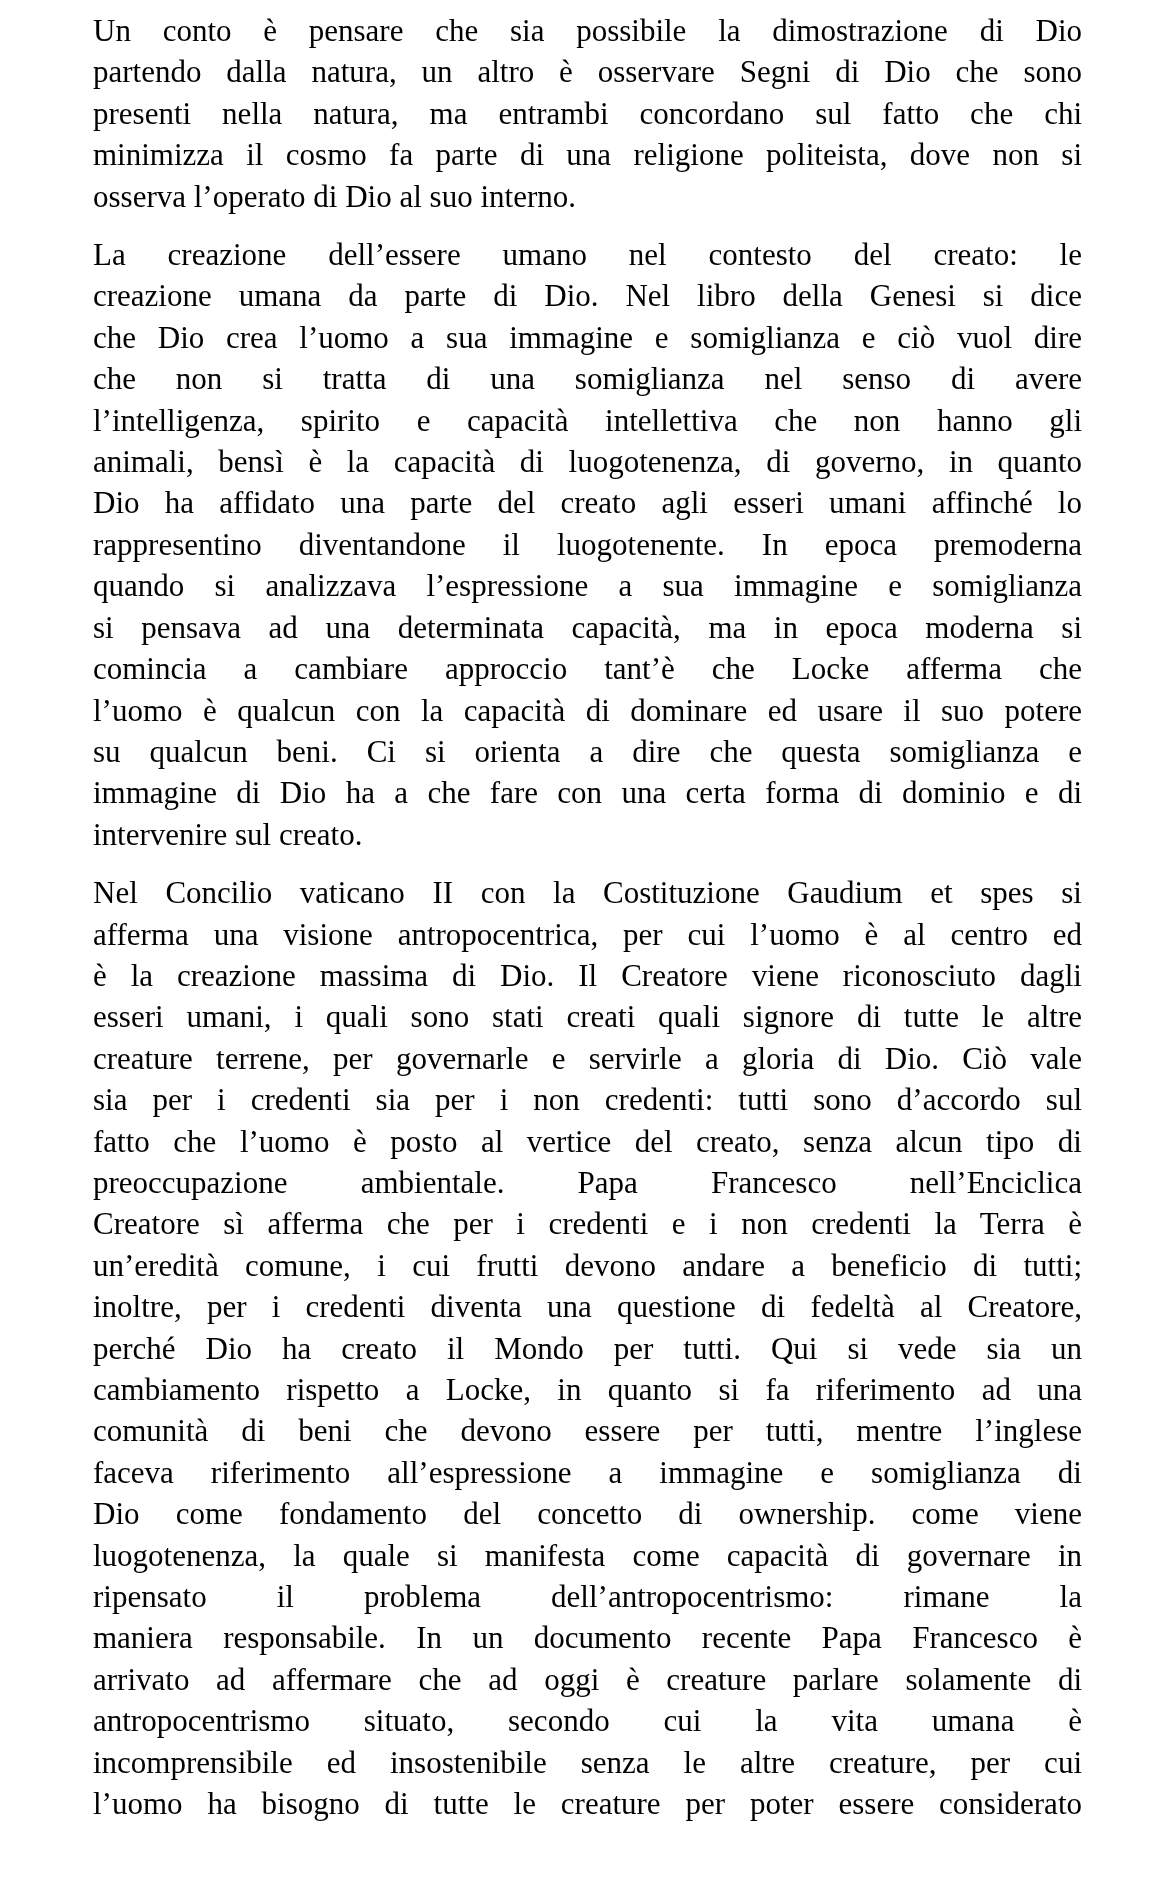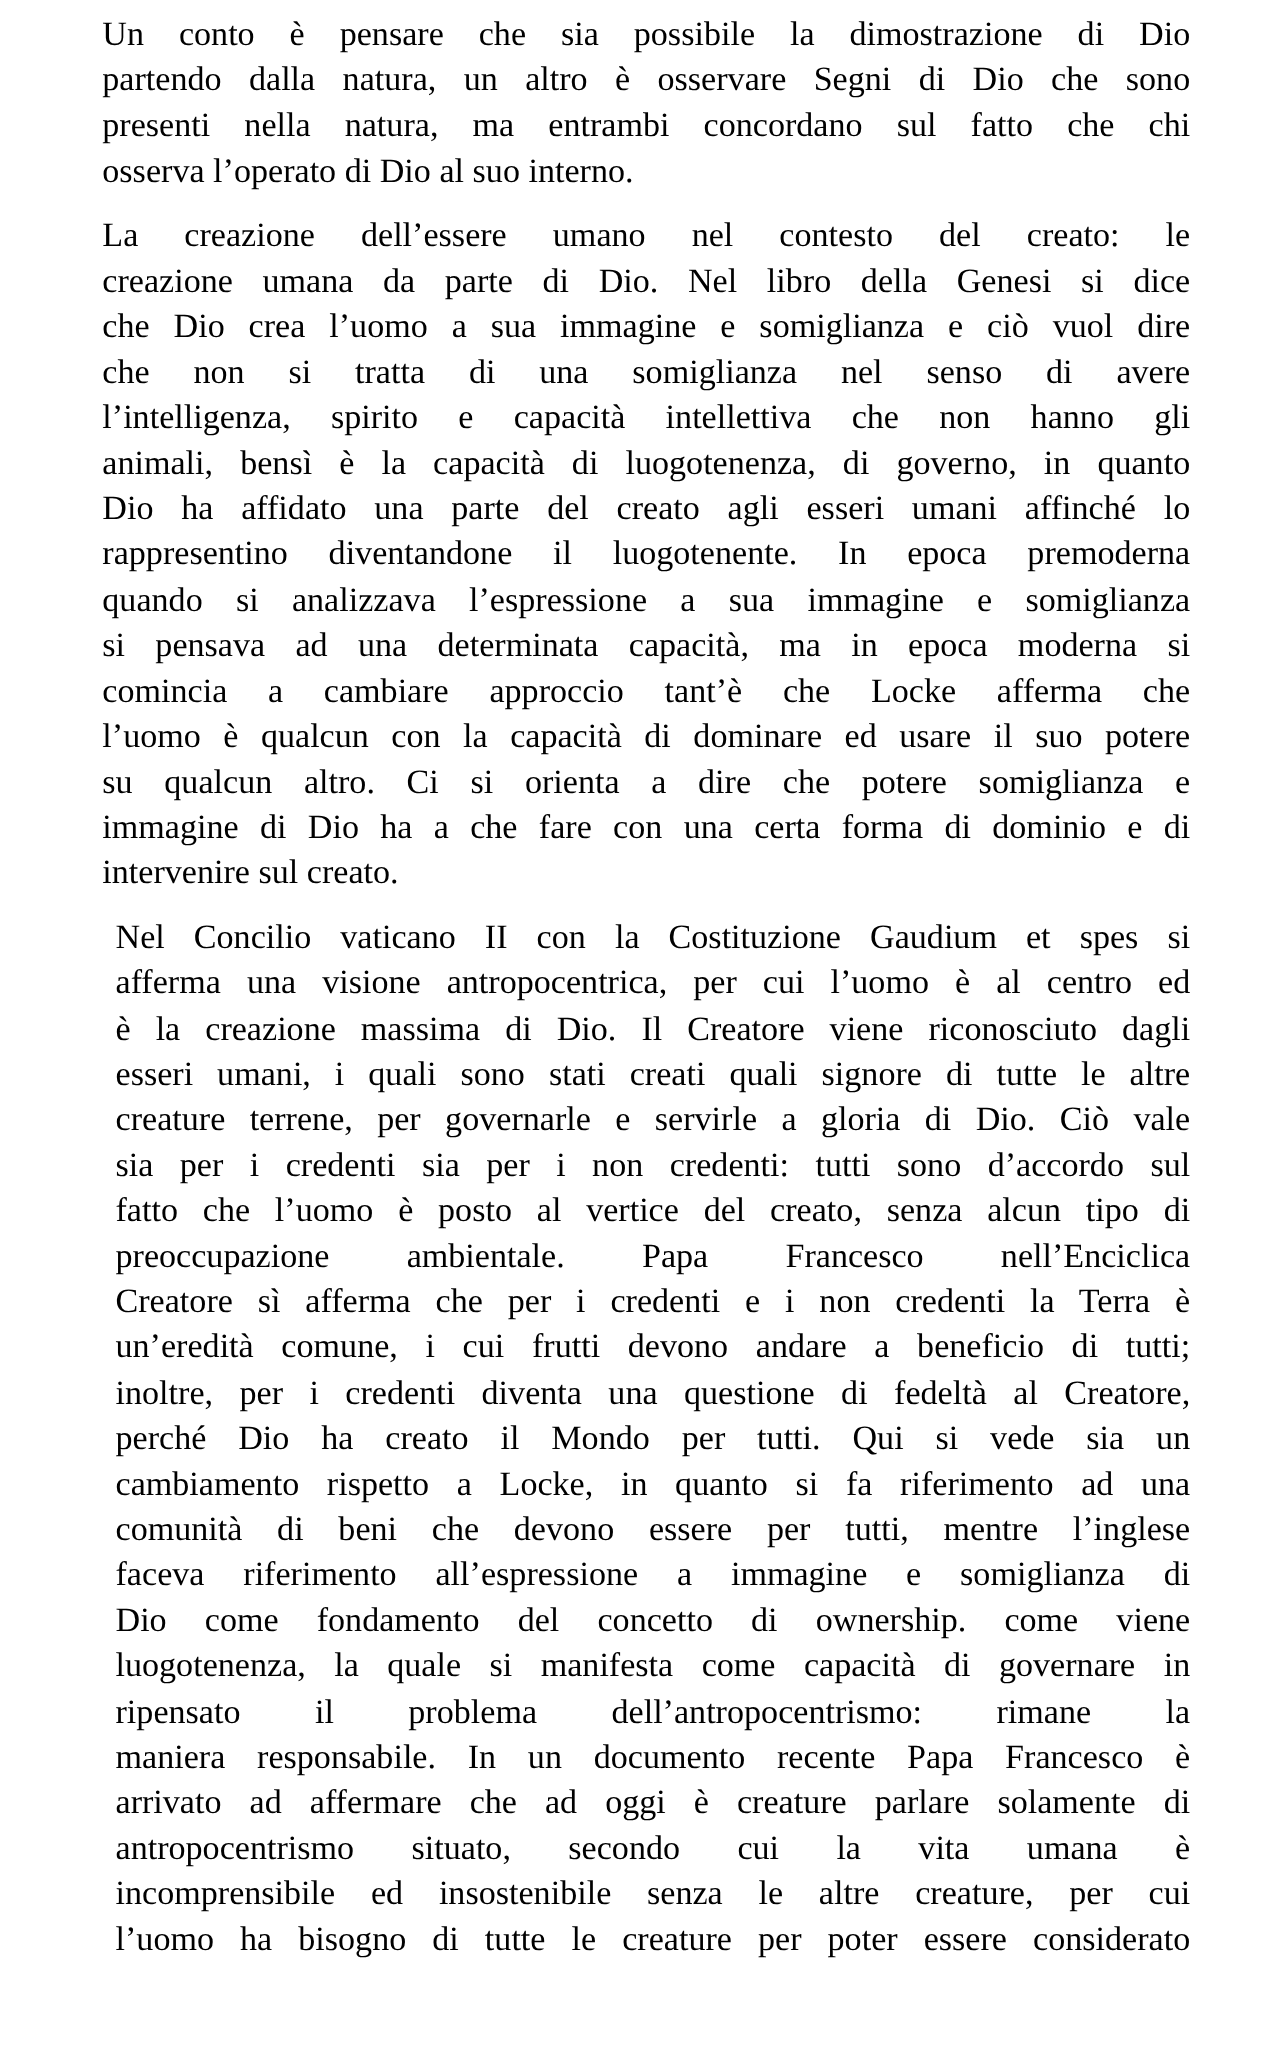--- a/index.html
+++ b/index.html
@@ -16,56 +16,56 @@
     font-size: 31px;
     line-height: 41.4px;
     color: #000000;
     overflow: hidden;
   }
   .paragraph {
     margin: 0 0 17px 0;
   }
   .paragraph:last-child {
     margin-bottom: 0;
-    margin-left: 12px;
   }
   .line {
     text-align: justify;
     text-align-last: justify;
   }
   .line.flush {
     text-align-last: left;
   }
   .bold { font-weight: normal; }
   .italic { }
 </style>
 </head>
 <body style="background: rgb(255, 255, 255); color: rgb(0, 0, 0);">
 
 <div id="doc-root">
     <div class="paragraph">
       <div class="line"><span>Un conto è pensare che sia possibile la dimostrazione di Dio</span></div>
       <div class="line"><span>partendo dalla natura, un altro è osservare Segni di Dio che sono</span></div>
       <div class="line"><span>presenti nella natura, ma entrambi concordano sul fatto che chi</span></div>
+      <div class="line"><span>minimizza il cosmo fa parte di una religione politeista, dove non si</span></div>
       <div class="line flush"><span>osserva l’operato di Dio al suo interno.</span></div>
     </div>
     <div class="paragraph">
       <div class="line"><span class="bold">La creazione dell’essere umano nel contesto del creato</span><span>: le</span></div>
       <div class="line"><span>creazione umana da parte di Dio. Nel libro della </span><span class="italic">Genesi</span><span> si dice</span></div>
       <div class="line"><span>che Dio crea l’uomo a sua immagine e somiglianza e ciò vuol dire</span></div>
       <div class="line"><span>che non si tratta di una somiglianza nel senso di avere</span></div>
       <div class="line"><span>l’intelligenza, spirito e capacità intellettiva che non hanno gli</span></div>
       <div class="line"><span>animali, bensì è la capacità di luogotenenza, di governo, in quanto</span></div>
       <div class="line"><span>Dio ha affidato una parte del creato agli esseri umani affinché lo</span></div>
       <div class="line"><span>rappresentino diventandone il luogotenente. In epoca premoderna</span></div>
       <div class="line"><span>quando si analizzava l’espressione a sua immagine e somiglianza</span></div>
       <div class="line"><span>si pensava ad una determinata capacità, ma in epoca moderna si</span></div>
       <div class="line"><span>comincia a cambiare approccio tant’è che Locke afferma che</span></div>
       <div class="line"><span>l’uomo è qualcun con la capacità di dominare ed usare il suo potere</span></div>
-      <div class="line"><span>su qualcun altro. Ci si orienta a dire che potere somiglianza e</span></div>
+      <div class="line"><span>su qualcun beni. Ci si orienta a dire che questa somiglianza e</span></div>
       <div class="line"><span>immagine di Dio ha a che fare con una certa forma di dominio e di</span></div>
       <div class="line flush"><span>intervenire sul creato.</span></div>
     </div>
     <div class="paragraph">
       <div class="line"><span>Nel </span><span class="italic">Concilio vaticano II</span><span> con la Costituzione </span><span class="italic">Gaudium et spes</span><span> si</span></div>
       <div class="line"><span>afferma una visione antropocentrica, per cui l’uomo è al centro ed</span></div>
       <div class="line"><span>è la creazione massima di Dio. Il Creatore viene riconosciuto dagli</span></div>
       <div class="line"><span>esseri umani, i quali sono stati creati quali signore di tutte le altre</span></div>
       <div class="line"><span>creature terrene, per governarle e servirle a gloria di Dio. Ciò vale</span></div>
       <div class="line"><span>sia per i credenti sia per i non credenti: tutti sono d’accordo sul</span></div>

